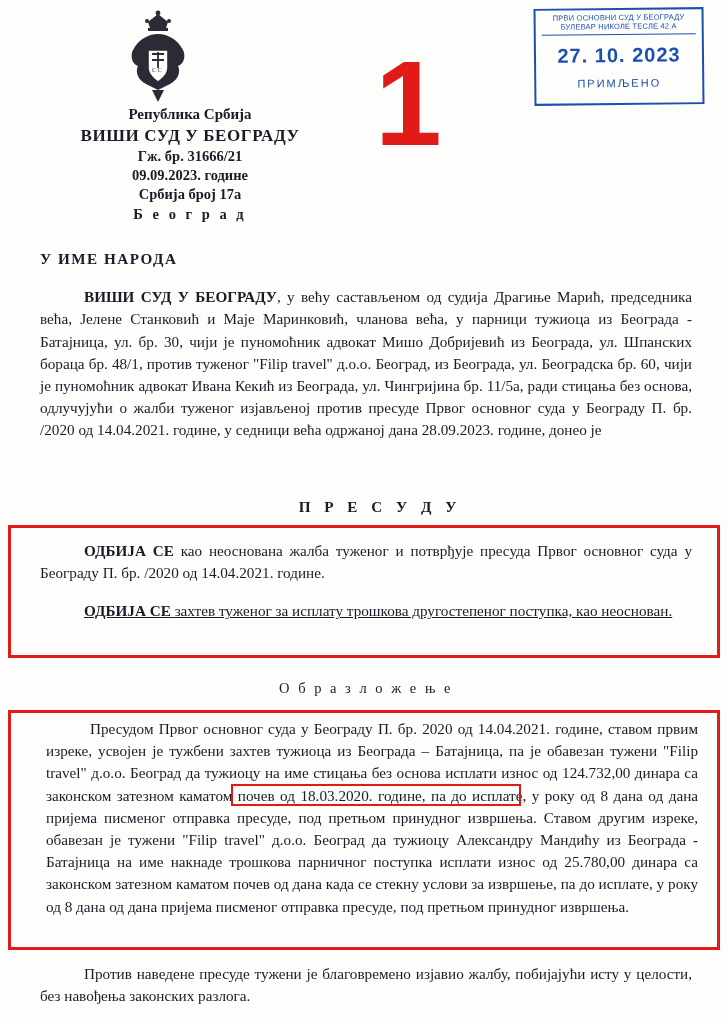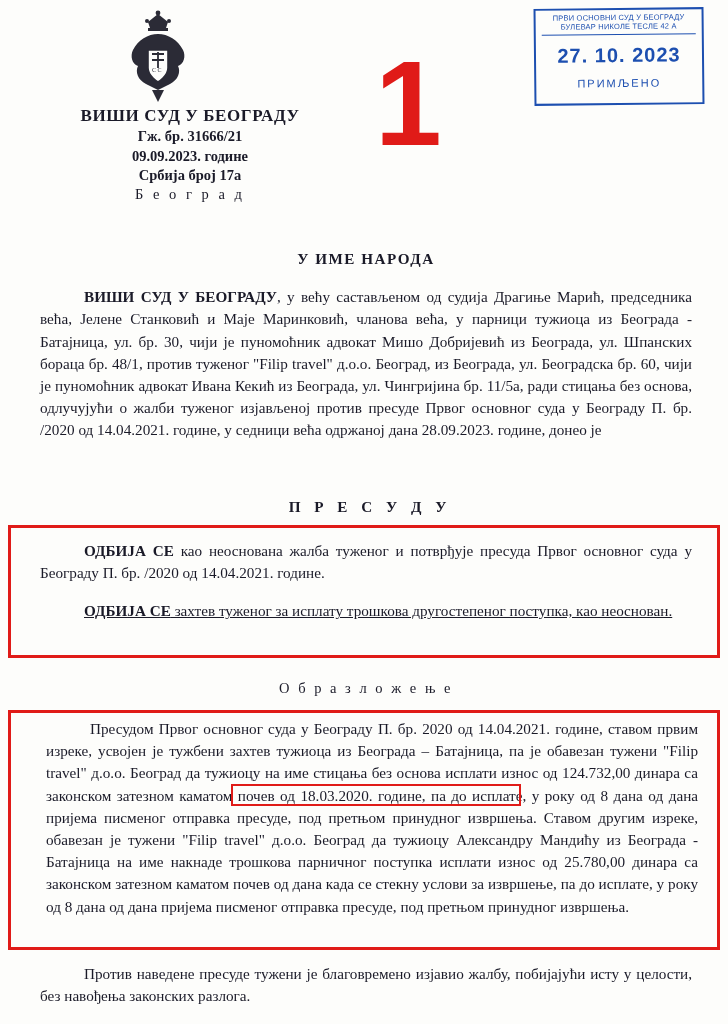--- a/index.html
+++ b/index.html
@@ -52,21 +52,21 @@
   }
   .header-block .l3,
   .header-block .l4,
   .header-block .l5 {
     font-size: 14.5px;
     font-weight: bold;
     text-align: center;
   }
   .header-block .l6 {
     font-size: 14.5px;
-    font-weight: normal;
+    font-weight: bold;
     letter-spacing: 3px;
   }
 
   
   .red-one {
     position: absolute;
     left: 375px;
     top: 55px;
     font-family: "Liberation Sans", sans-serif;
     font-size: 120px;
@@ -117,21 +117,21 @@
   .doc-body {
     position: absolute;
     left: 40px;
     top: 248px;
     width: 652px;
     font-size: 15.2px;
     line-height: 1.46;
     text-align: justify;
   }
   .center-title {
-    text-align: center;
+    text-align: left;
     font-weight: bold;
     letter-spacing: 1.5px;
     margin: 0 0 16px 0;
     font-size: 15.2px;
   }
   .para {
     margin: 0 0 2px 0;
     text-indent: 44px;
   }
   .bold {
@@ -197,21 +197,21 @@
     left: 40px;
     top: 680px;
     width: 652px;
     text-align: center;
     font-weight: normal;
     letter-spacing: 2.5px;
     font-size: 14.5px;
   }
   .presudu-title {
     position: absolute;
-    left: 44px;
+    left: 54px;
     top: 498px;
     width: 652px;
     text-align: center;
     font-weight: bold;
     letter-spacing: 5px;
     font-size: 15.2px;
   }
 </style>
 </head>
 <body>
@@ -241,20 +241,21 @@
 
   <div class="stamp">
     <div class="s-line">ПРВИ ОСНОВНИ СУД У БЕОГРАДУ</div>
     <div class="s-line">БУЛЕВАР НИКОЛЕ ТЕСЛЕ 42 А</div>
     <div class="s-rule"></div>
     <div class="s-date">27. 10. 2023</div>
     <div class="s-foot">ПРИМЉЕНО</div>
   </div>
 
   <div class="header-block">
+    <div class="l1">Република Србија</div>
     <div class="l2">ВИШИ СУД У БЕОГРАДУ</div>
     <div class="l3">Гж. бр. 31666/21</div>
     <div class="l4">09.09.2023. године</div>
     <div class="l5">Србија број 17а</div>
     <div class="l6">Б е о г р а д</div>
   </div>
 
   <div class="doc-body">
     <div class="center-title">У ИМЕ НАРОДА</div>
     <p class="para">

